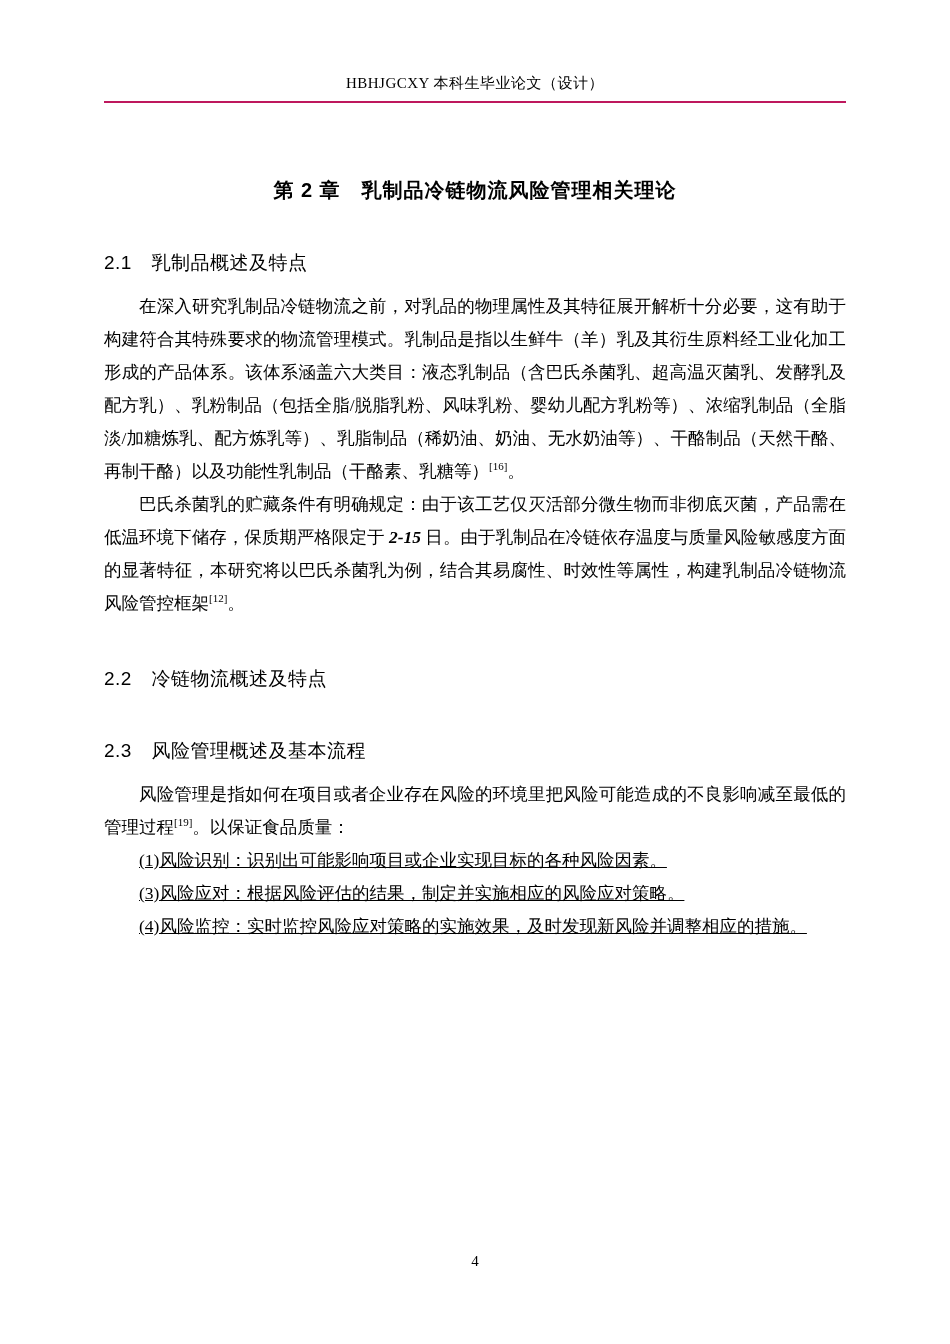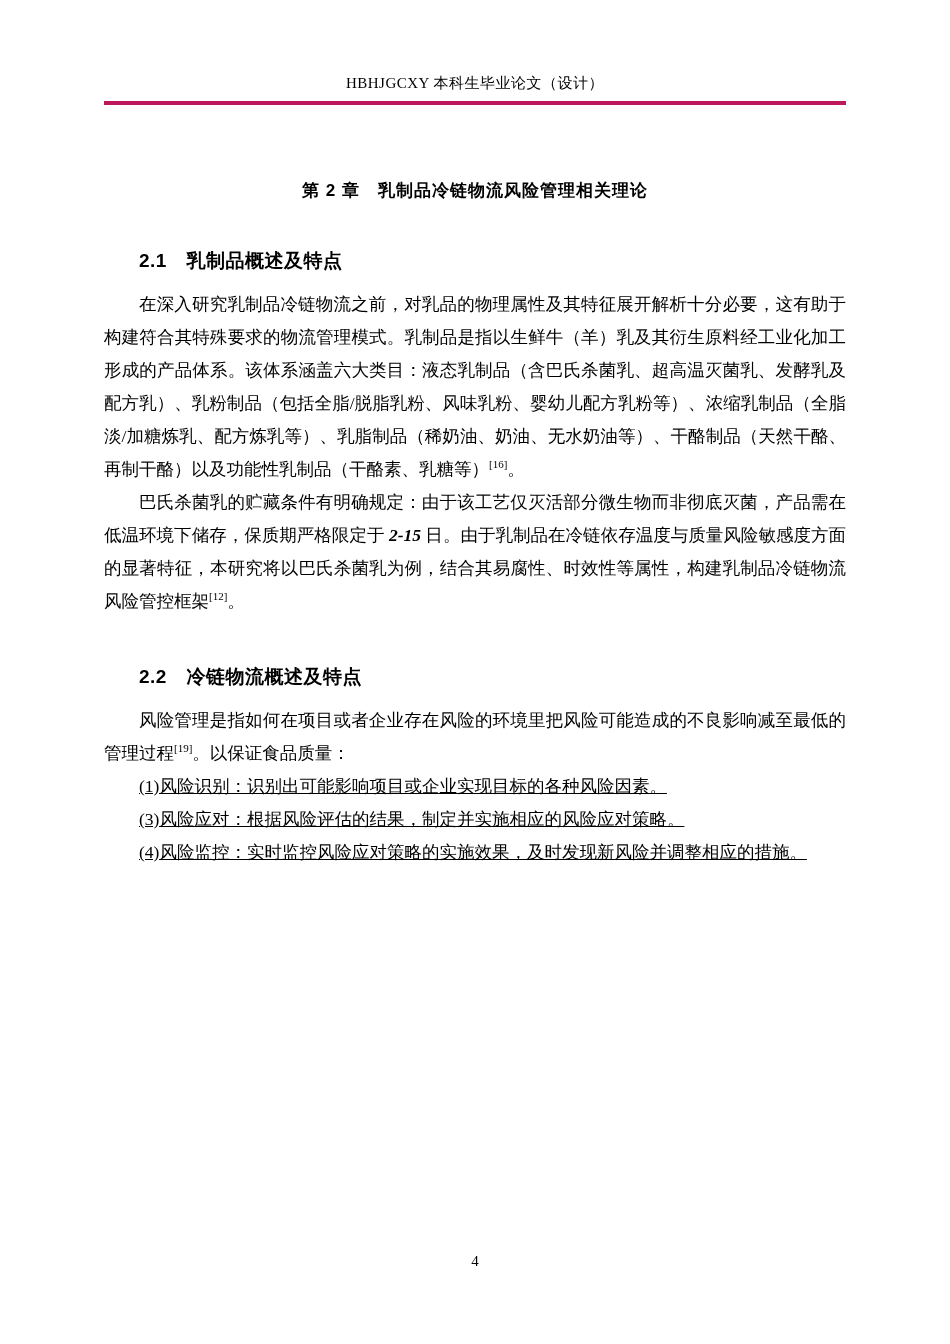--- a/index.html
+++ b/index.html
@@ -14,44 +14,43 @@
     color: #000000;
     font-family: "Liberation Serif", "DejaVu Serif", serif;
     padding: 0 104px;
     overflow: hidden;
   }
 
   .doc-header {
     padding-top: 74px;
     padding-bottom: 8px;
     text-align: center;
-    border-bottom: 4px solid #be185d;
+    border-bottom: 2px solid #be185d;
   }
   .header-text {
     font-size: 15px;
     letter-spacing: 0.5px;
   }
 
   .chapter-title {
     margin-top: 74px;
     text-align: center;
     font-family: "Liberation Sans", "DejaVu Sans", sans-serif;
     font-weight: bold;
-    font-size: 17px;
+    font-size: 20px;
     letter-spacing: 1px;
   }
 
   .section-heading {
     margin-top: 46px;
     margin-bottom: 14px;
     font-family: "Liberation Sans", "DejaVu Sans", sans-serif;
-    font-weight: bold;
+    font-weight: normal;
     font-size: 19px;
     letter-spacing: 0.5px;
-    margin-left: 35px;
   }
 
   .para {
     font-size: 17.5px;
     line-height: 33px;
     text-align: justify;
     text-indent: 35px;
   }
 
   .para.list-item { margin: 0; text-decoration: underline; }
@@ -90,20 +89,21 @@
       <h2 class="section-heading">2.1　乳制品概述及特点</h2>
       <p class="para"><span>在深入研究乳制品冷链物流之前，对乳品的物理属性及其特征展开解析十分必要，这有助于构建符合其特殊要求的物流管理模式。乳制品是指以生鲜牛（羊）乳及其衍生原料经工业化加工形成的产品体系。该体系涵盖六大类目：液态乳制品（含巴氏杀菌乳、超高温灭菌乳、发酵乳及配方乳）、乳粉制品（包括全脂/脱脂乳粉、风味乳粉、婴幼儿配方乳粉等）、浓缩乳制品（全脂淡/加糖炼乳、配方炼乳等）、乳脂制品（稀奶油、奶油、无水奶油等）、干酪制品（天然干酪、再制干酪）以及功能性乳制品（干酪素、乳糖等）</span><sup class="cite">[16]</sup><span>。</span></p>
       <p class="para"><span>巴氏杀菌乳的贮藏条件有明确规定：由于该工艺仅灭活部分微生物而非彻底灭菌，产品需在低温环境下储存，保质期严格限定于 </span><span class="num-bold">2-15</span><span> 日。由于乳制品在冷链依存温度与质量风险敏感度方面的显著特征，本研究将以巴氏杀菌乳为例，结合其易腐性、时效性等属性，构建乳制品冷链物流风险管控框架</span><sup class="cite">[12]</sup><span>。</span></p>
     </section>
 
     <section>
       <h2 class="section-heading">2.2　冷链物流概述及特点</h2>
     </section>
 
     <section>
+      <h2 class="section-heading">2.3　风险管理概述及基本流程</h2>
       <p class="para"><span>风险管理是指如何在项目或者企业存在风险的环境里把风险可能造成的不良影响减至最低的管理过程</span><sup class="cite">[19]</sup><span>。以保证食品质量：</span></p>
       <p class="para list-item">(1)风险识别：识别出可能影响项目或企业实现目标的各种风险因素。</p>
       <p class="para list-item">(3)风险应对：根据风险评估的结果，制定并实施相应的风险应对策略。</p>
       <p class="para list-item">(4)风险监控：实时监控风险应对策略的实施效果，及时发现新风险并调整相应的措施。</p>
     </section>
 
   </main>
 
   <footer class="doc-footer">
     <span class="page-number">4</span>

